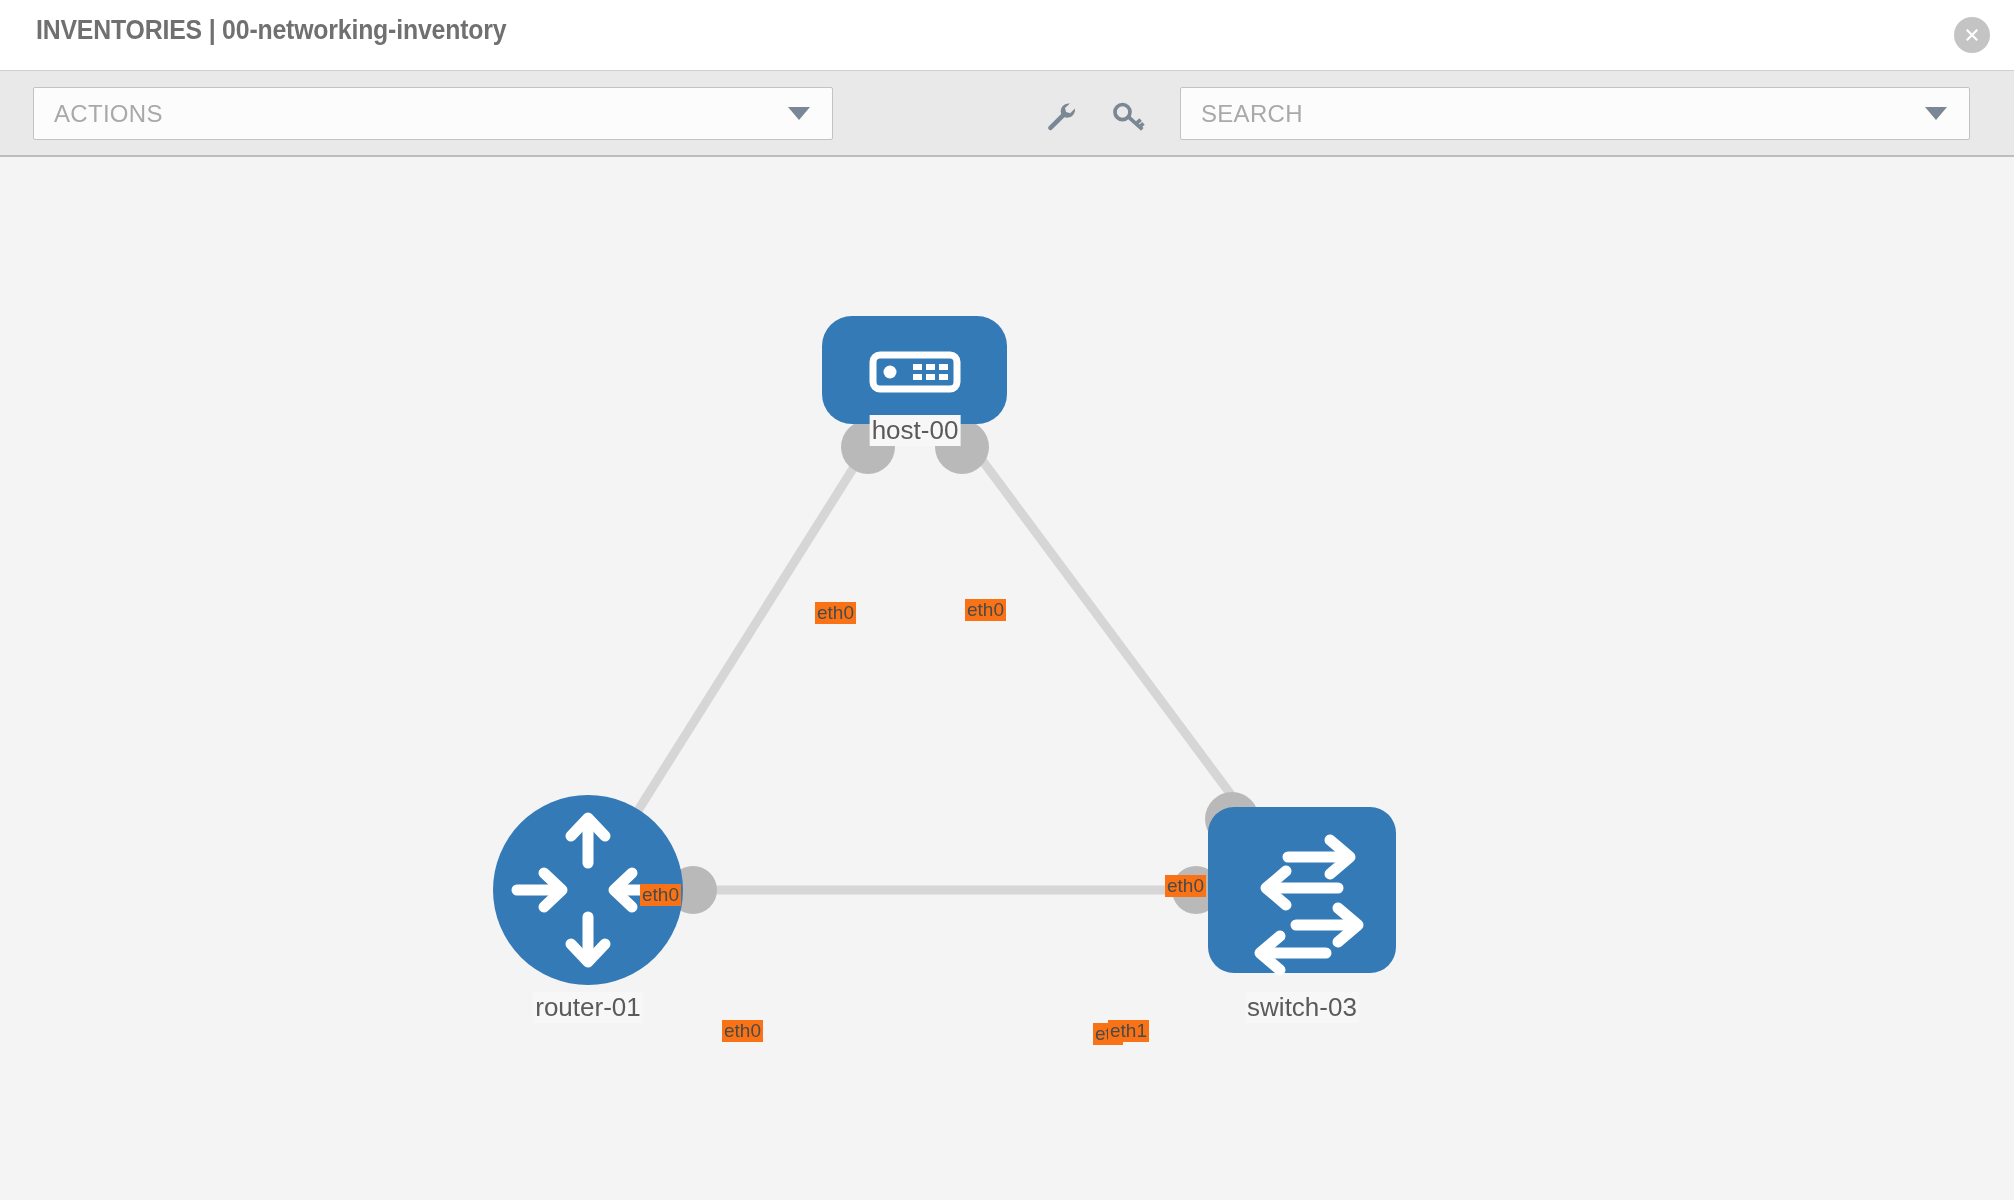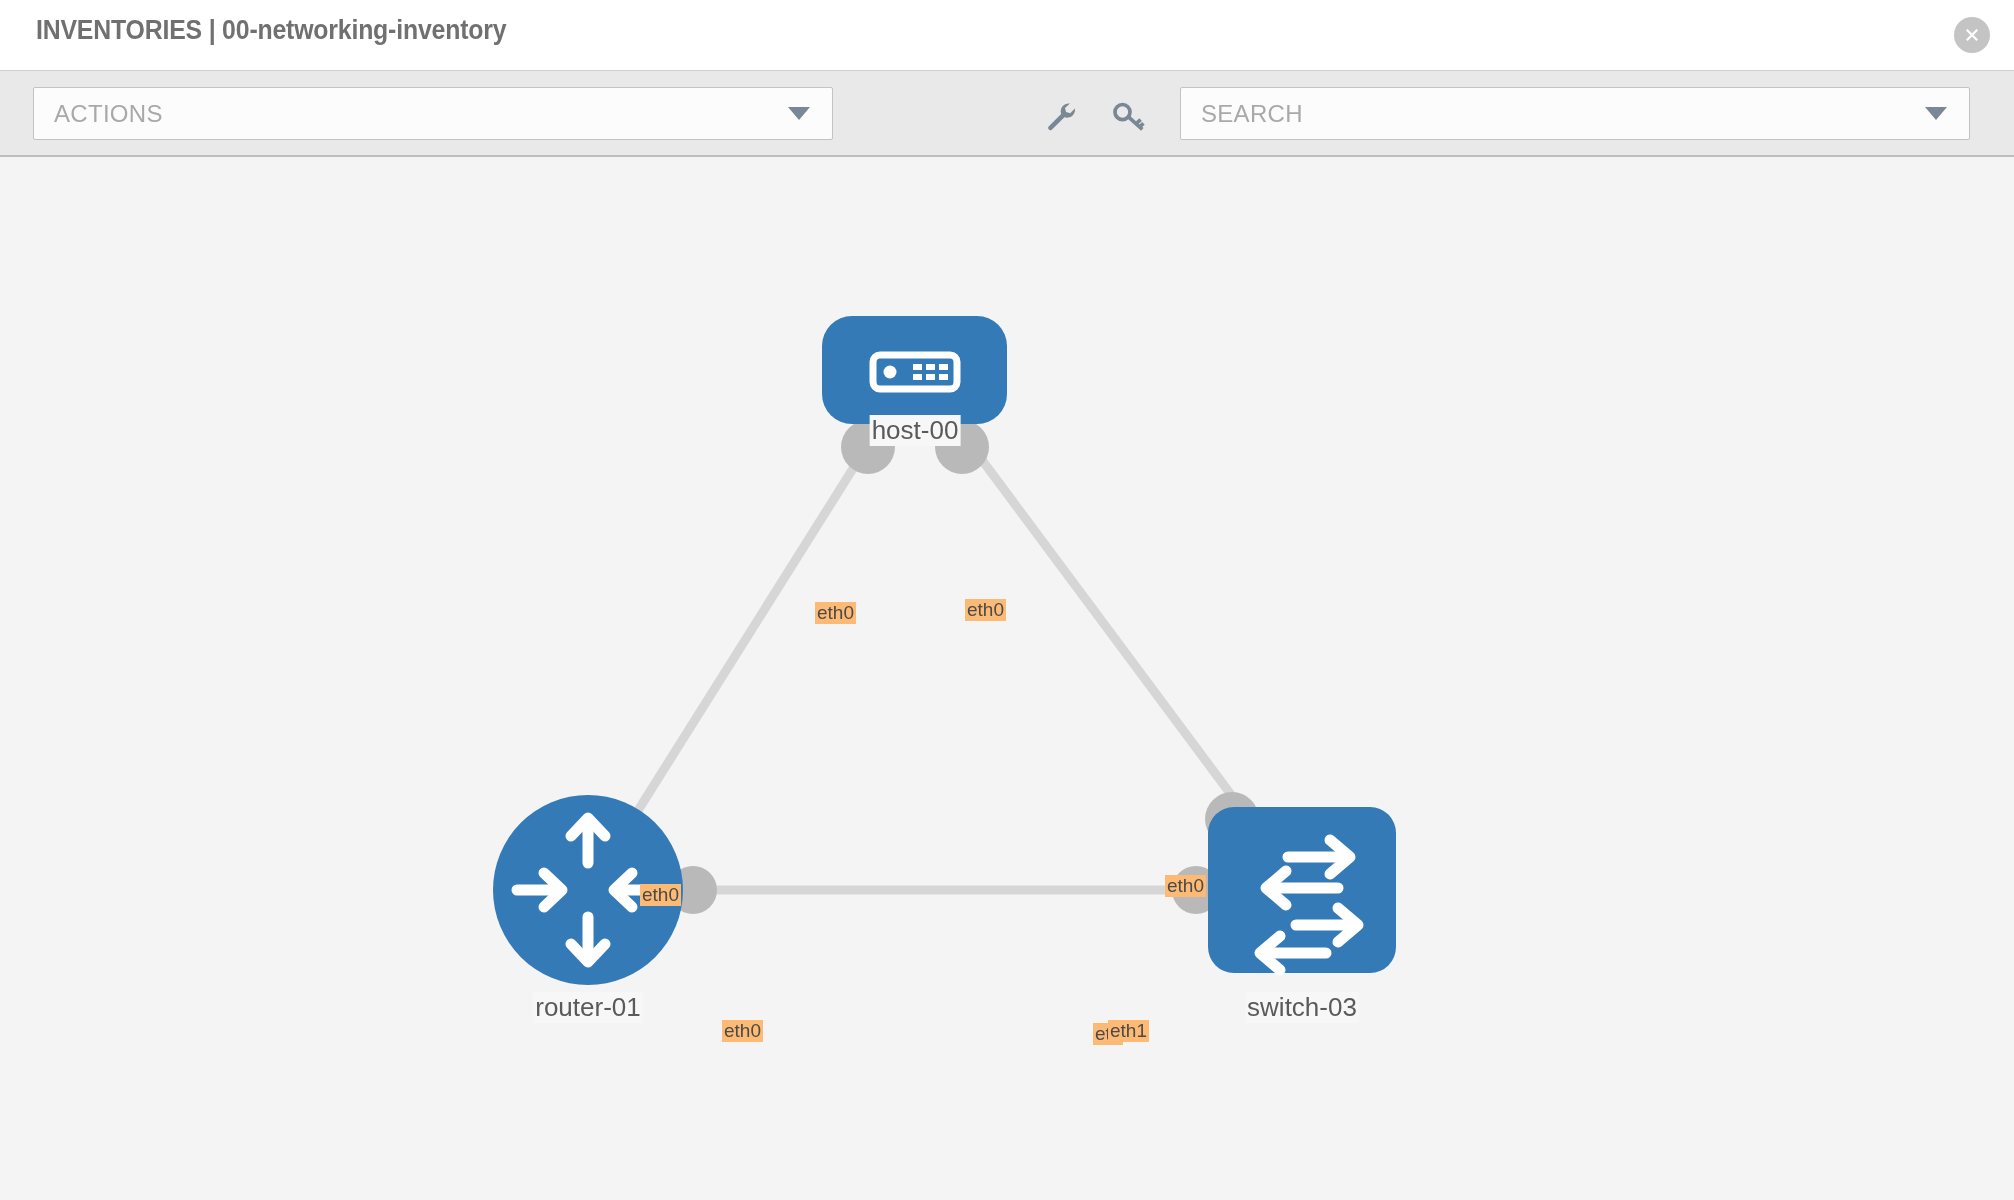--- a/index.html
+++ b/index.html
@@ -133,21 +133,21 @@
     color: #5a5a5a;
     background: #f7f7f7;
     white-space: nowrap;
     transform: translateX(-50%);
     padding: 0 2px;
   }
   .edge-label {
     position: absolute;
     font-size: 19px;
     color: #4a4a4a;
-    background: #fdba74;
+    background: #f97316;
     white-space: nowrap;
     padding: 0 2px;
   }
 
   
   .zoom-panel {
     position: absolute;
     left: 1618px;
     top: 1080px;
     width: 396px;

